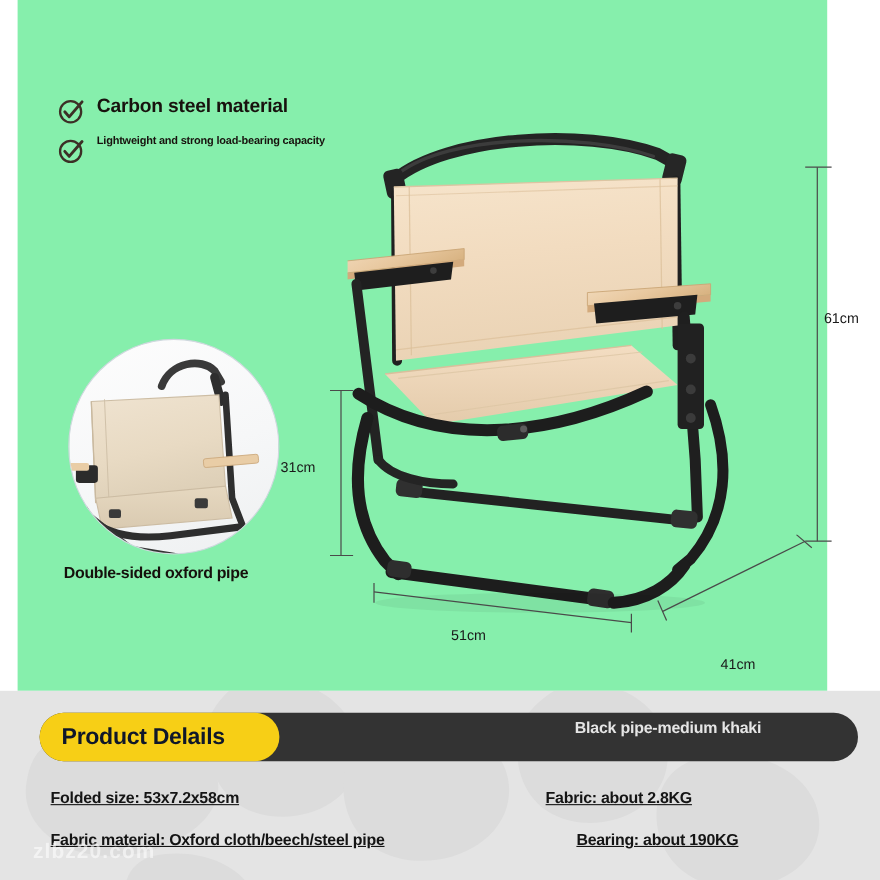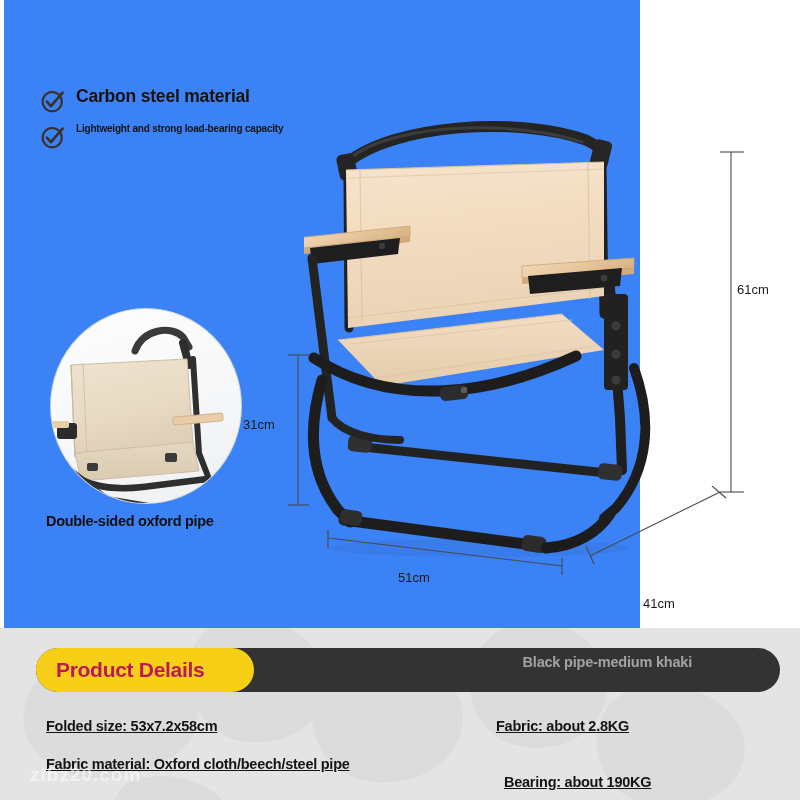--- a/index.html
+++ b/index.html
@@ -6,22 +6,22 @@
   html,body { width:800px; height:800px; }
   body {
     font-family:"Liberation Sans", sans-serif;
     background:#ffffff;
     position:relative;
     overflow:hidden;
   }
 
   
   #hero {
-    position:absolute; left:4px; top:0; width:636px; height:628px;
-    background:#3b82f6;
+    position:absolute; left:16px; top:0; width:736px; height:628px;
+    background:#86efac;
   }
 
   
   #features { position:absolute; left:36px; top:86px; width:270px; }
   .feature { display:flex; align-items:flex-start; margin-bottom:9px; }
   .feat-icon { flex:0 0 auto; width:26px; height:26px; margin-right:10px; margin-top:2px; }
   .feat-icon svg { display:block; width:26px; height:26px; }
   .feat-text { color:#18120e; line-height:1.18; font-weight:bold; letter-spacing:-0.2px; }
   .feature.big .feat-text  { font-size:17.5px; }
   .feature.small .feat-text{ font-size:10px; }
@@ -66,34 +66,34 @@
     position:absolute; left:36px; top:20px; width:744px; height:44px;
     background:#333333; border-radius:22px;
   }
   #detail-badge {
     position:absolute; left:0px; top:0px; width:218px; height:44px;
     background:#f7cf16; border-radius:22px;
     display:flex; align-items:center; justify-content:flex-start;
     padding-left:20px;
   }
   #detail-badge span {
-    font-size:21px; font-weight:bold; color:#be185d; letter-spacing:-0.3px;
+    font-size:21px; font-weight:bold; color:#0f172a; letter-spacing:-0.3px;
   }
   #detail-variant {
     position:absolute; right:88px; top:0px; height:28px;
     display:flex; align-items:center;
-    font-size:14.5px; font-weight:bold; color:#a3a3a3; letter-spacing:-0.2px;
+    font-size:14.5px; font-weight:bold; color:#e5e5e5; letter-spacing:-0.2px;
     white-space:nowrap;
   }
 
   .spec { position:absolute; font-size:14.5px; font-weight:bold; color:#141414; letter-spacing:-0.25px; white-space:nowrap;text-decoration:underline; }
   #spec-folded  { left:46px;  top:90px; }
   #spec-fabric  { left:46px;  top:128px; }
   #spec-weight  { left:496px; top:90px; }
-  #spec-bearing { left:504px; top:128px;margin-top:18px; }
+  #spec-bearing { left:524px; top:128px; }
 
   #watermark {
     position:absolute; left:30px; top:764px;
     font-size:19px; font-weight:bold; color:rgba(255,255,255,0.55);
     letter-spacing:1px; white-space:nowrap; pointer-events:none;text-align:center;
   }
 </style>
 </head>
 <body>
 

